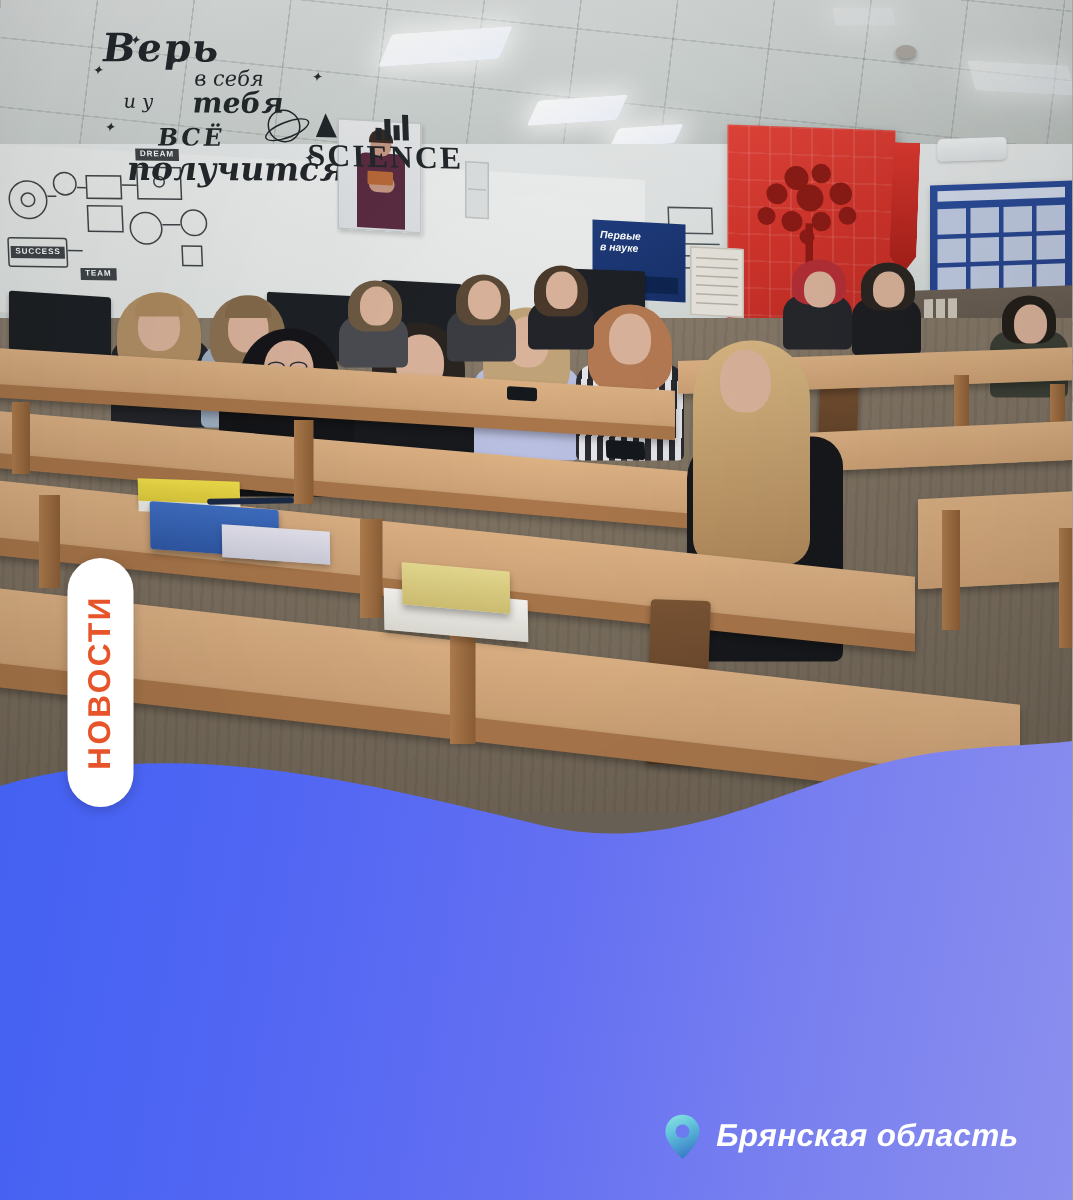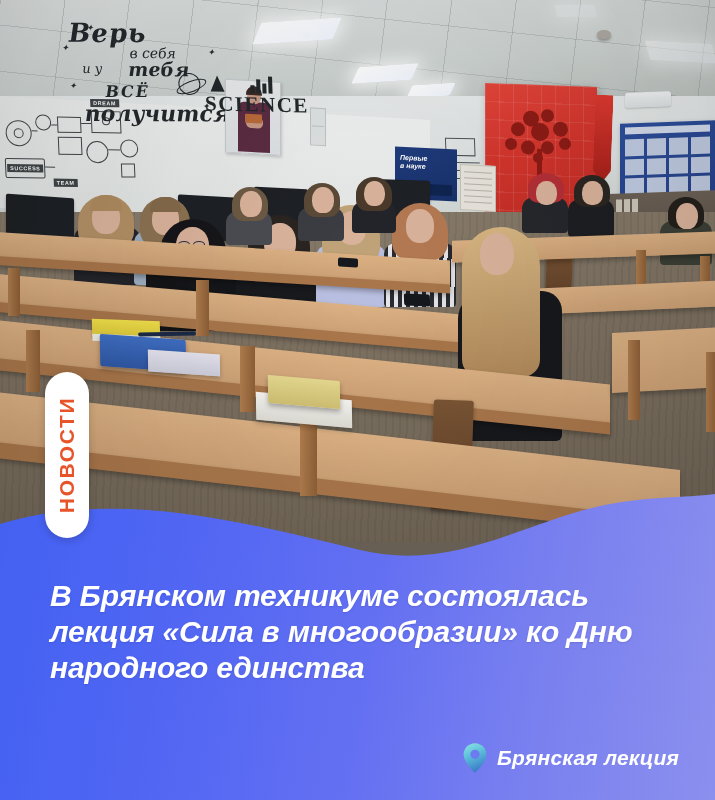--- a/index.html
+++ b/index.html
@@ -719,36 +719,35 @@
     <div class="leg l6"></div>
 
     <div class="paper-stack"></div>
     <div class="bk-yellow2"></div>
 
     <div class="photo-grade"></div>
   </div>
 
   <div class="panel"></div>
 
-  <div class="headline">В Брянском техникуме состоялась лекция «Сила в многообразии» ко Дню народного единства</div>
 
   <div class="location">
     <span class="pin">
       <svg viewBox="0 0 26 32" width="26" height="32" xmlns="http://www.w3.org/2000/svg">
         <defs>
           <linearGradient id="pinGrad" x1="0" y1="0" x2="0.35" y2="1">
             <stop offset="0%" stop-color="#8fe8e2"></stop>
             <stop offset="45%" stop-color="#5fc0da"></stop>
             <stop offset="100%" stop-color="#3b7fc9"></stop>
           </linearGradient>
         </defs>
         <path d="M13 1.2 C6.6 1.2 1.6 6.2 1.6 12.5 C1.6 20.6 13 30.8 13 30.8 C13 30.8 24.4 20.6 24.4 12.5 C24.4 6.2 19.4 1.2 13 1.2 Z" fill="url(#pinGrad)"></path>
         <circle cx="13" cy="12.3" r="4.6" fill="#6c7bf0"></circle>
       </svg>
     </span>
-    <span class="location-label">Брянская лекция</span>
+    <span class="location-label">Брянская область</span>
   </div>
 
   <div class="badge">
     <span class="badge-text">НОВОСТИ</span>
   </div>
 
 </div>
 
 </body></html>

